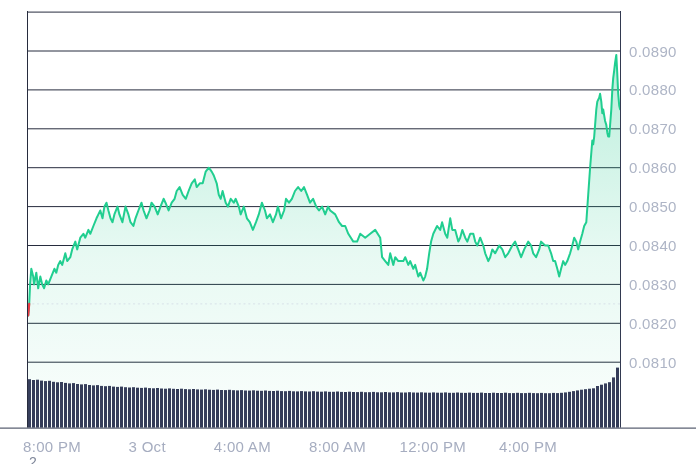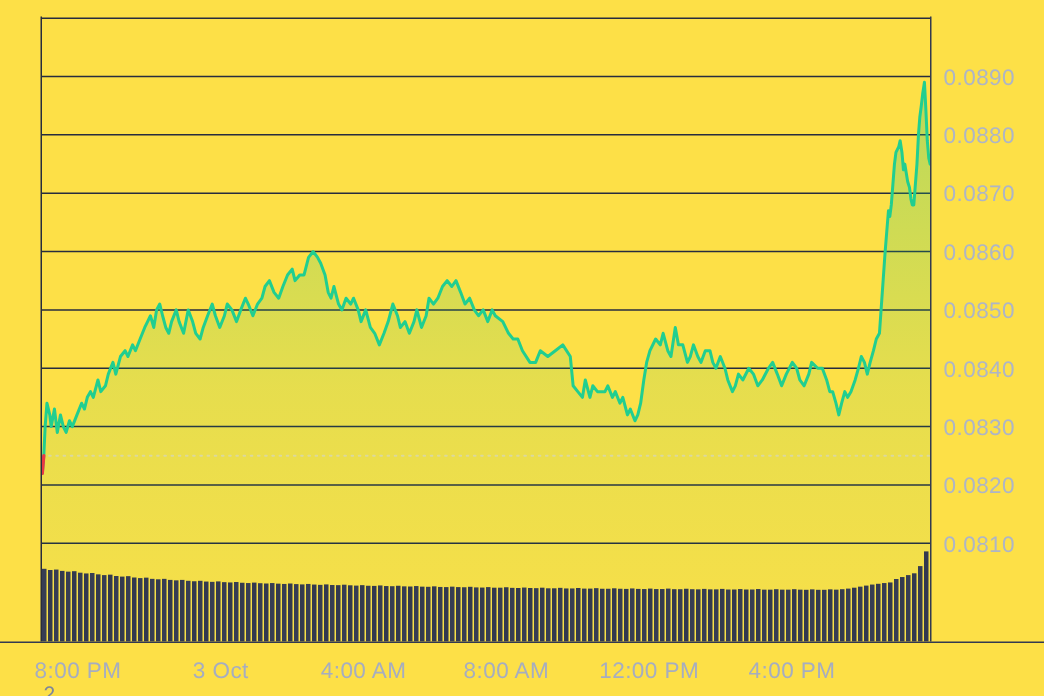--- a/index.html
+++ b/index.html
@@ -1,16 +1,16 @@
 <!DOCTYPE html>
 <html><head>
 <meta charset="utf-8">
 <style>
   html,body{margin:0;padding:0;background:#0f1220;}
-  .stage{position:relative;width:696px;height:464px;background:#fde047;overflow:hidden;
+  .stage{position:relative;width:696px;height:464px;background:#ffffff;overflow:hidden;
          font-family:"Liberation Sans", sans-serif;}
   svg{display:block;}
   text{font-family:"Liberation Sans", sans-serif;}
   .ytick{font-size:15px;fill:#aeb5c6;letter-spacing:.3px;}
   .xtick{font-size:15px;fill:#a6adc0;letter-spacing:.3px;}
   .xtick-partial{font-size:14px;fill:#7e8699;}
 </style>
 </head>
 <body>
 

